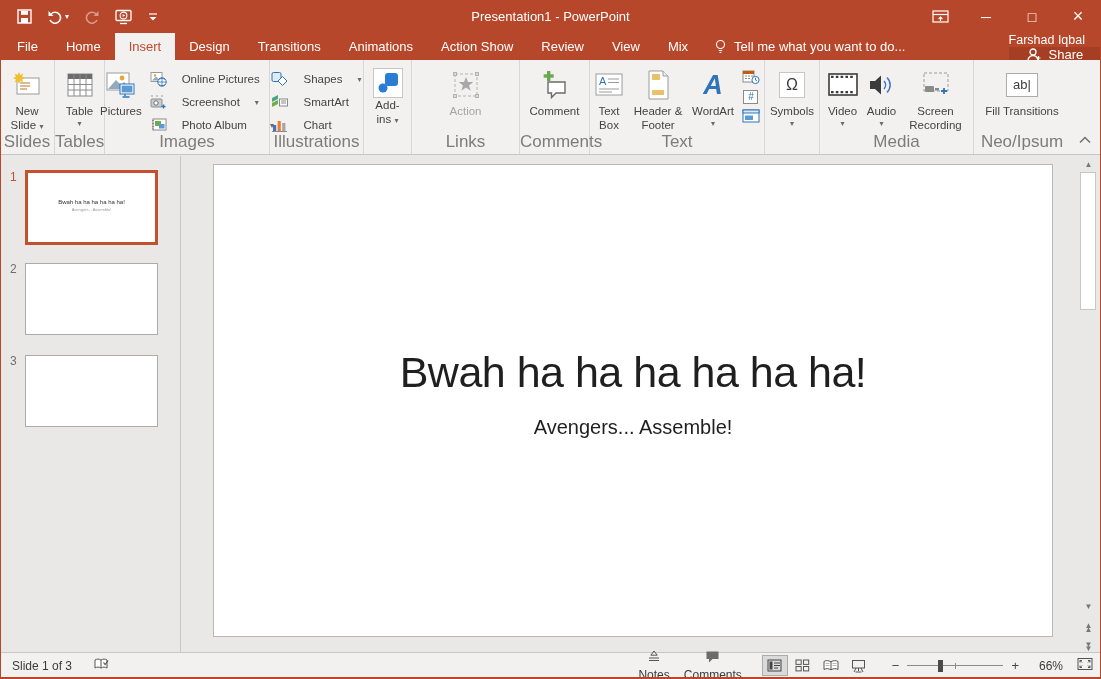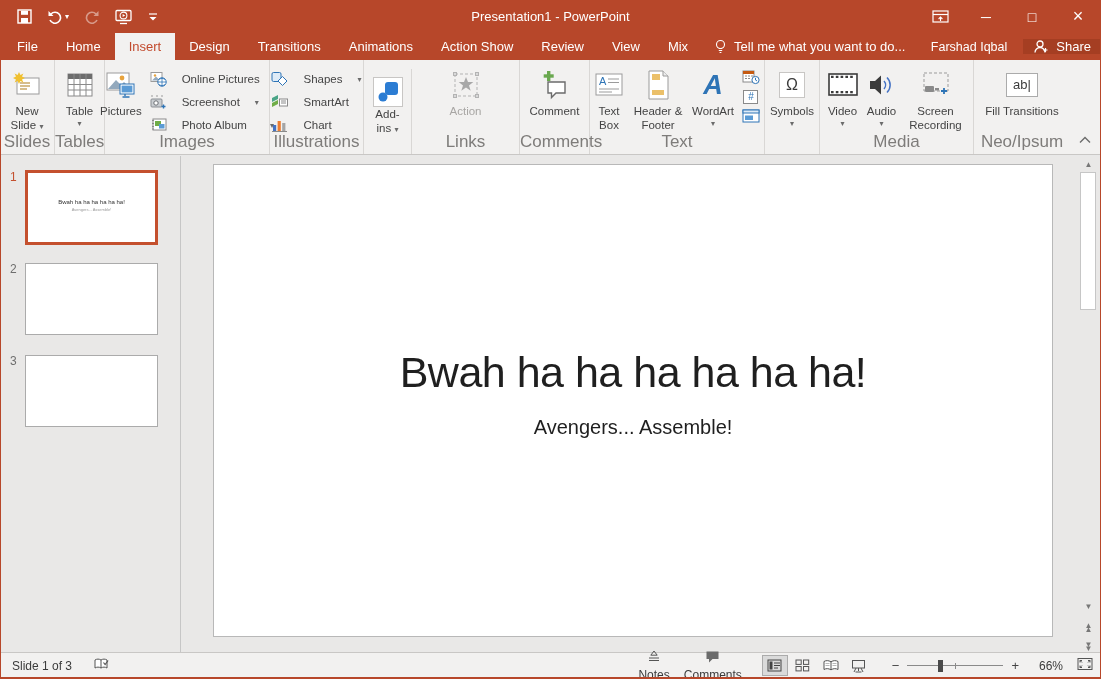--- a/index.html
+++ b/index.html
@@ -19,23 +19,23 @@
   .win-title { position:absolute; left:0; right:0; text-align:center; color:#fff; font-size:13px; }
   .win-controls { position:absolute; right:0; top:0; height:33px; display:flex; align-items:stretch; z-index:2; }
   .win-btn { width:46px; display:flex; align-items:center; justify-content:center; color:#fff; font-size:14px; }
 
   
   .tabrow { position:absolute; top:33px; left:0; right:0; height:27px; background:#B7472A; display:flex; align-items:stretch; color:#fff; font-size:13px; }
   .tab { padding:0 14px; display:flex; align-items:center; }
   .tab:first-child { margin-left:3px; }
   .tab.active { background:#F2F1F0; color:#C24A2D; }
   .tellme { display:flex; align-items:center; gap:7px; margin-left:12px; color:#fff; }
-  .account { margin-left:auto; display:flex; align-items:center; }
+  .account { margin-left:auto; display:flex; align-items:flex-start;flex-direction:column; }
   .user-name { display:flex; align-items:center; font-size:12.5px; padding-right:16px; color:#fff; }
-  .share-btn { background:#A53E22; display:flex; align-items:center; gap:7px; padding:0 10px; color:#fff; }
+  .share-btn { background:#A53E22; display:flex; align-items:center; gap:7px; padding:0 17px; color:#fff; }
 
   
   .ribbon { position:absolute; top:60px; left:0; right:0; height:95px; background:#F2F1F0; border-bottom:1px solid #C9C7C5; display:flex; align-items:stretch; }
   .group { position:relative; border-right:1px solid #D9D7D5; padding:3px 2px 16px; display:flex; align-items:flex-start; justify-content:center; }
   .group-label { position:absolute; bottom:2px; left:0; right:0; text-align:center; font-size:17px; color:#7E7C7A; white-space:nowrap; }
   .bigbtn { display:flex; flex-direction:column; align-items:center; padding:3px 4px 0; font-size:11.5px; color:#444; text-align:center; line-height:1.18; height:100%; }
   .bigbtn .icn { height:38px; display:flex; align-items:center; justify-content:center; margin-bottom:1px; }
   .bigbtn .lbl { }
   .bigbtn.disabled, .bigbtn.disabled .lbl { color:#A8A6A4; }
   .smallcol { display:flex; flex-direction:column; gap:1px; padding-top:5px; }
@@ -279,21 +279,21 @@
             <rect x="6.6" y="4" width="3.2" height="10" fill="#ED7D31"></rect>
             <rect x="11.2" y="6" width="3.2" height="8" fill="#A5A5A5"></rect>
             <path d="M1 14.5 h15" stroke="#8A8A8A"></path>
           </svg>
         <span>Chart</span>
       </div>
     </div>
     <div class="group-label">Illustrations</div>
   </div>
 
-  <div class="group" style="width:48px;margin-top:9px;">
+  <div class="group" style="width:48px;">
     <div class="bigbtn">
       <span class="icn boxed-icn" style="width:30px;height:30px;margin-top:2px;">
         <svg width="24" height="24" viewBox="0 0 24 24">
             <rect x="9" y="2" width="13" height="13" rx="3" fill="#2B7CD3"></rect>
             <circle cx="7" cy="17" r="4.5" fill="#2B7CD3"></circle>
           </svg>
       </span>
       <span class="lbl" style="width:32px;"><span>Add-ins</span> <span class="arr">▾</span></span>
     </div>
     <div class="group-label"></div>

